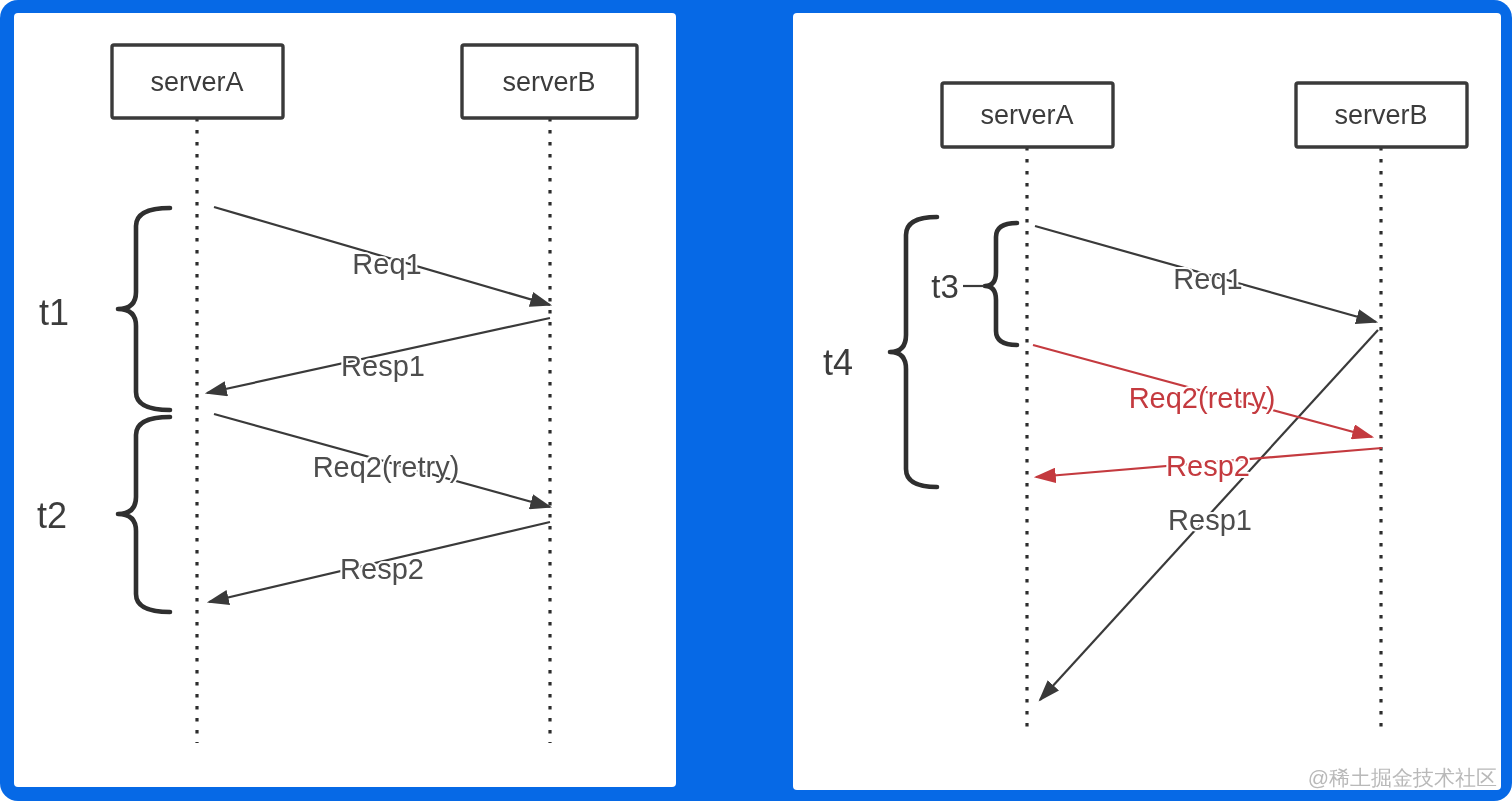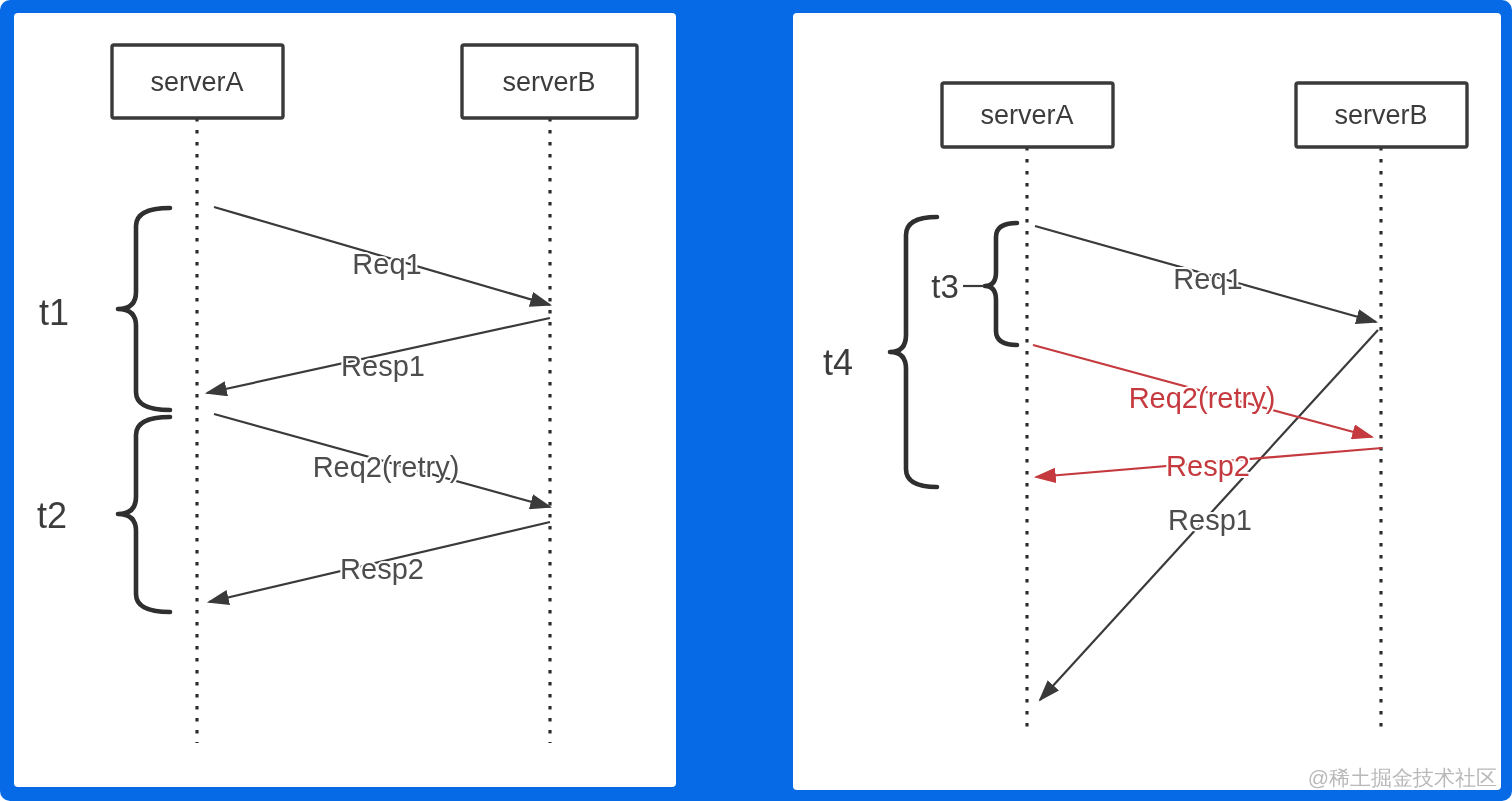--- a/index.html
+++ b/index.html
@@ -8,21 +8,21 @@
     --line:#3a3a3a;
     --red:#c43a3f;
     --msg_text:#4d4d4d;
     --watermark:#b9b9b9;
   }
   html,body{margin:0;padding:0;background:#fff;}
   .canvas{
     position:relative;
     width:1512px;height:801px;
     background:var(--background);
-    border-radius:10px;
+    border-radius:18px;
     overflow:hidden;
     font-family:"Liberation Sans",sans-serif;
   }
   .panel{
     position:absolute;
     background:var(--panel);
     border-radius:4px;
   }
   .panel-left{left:14px;top:13px;width:662px;height:774px;}
   .panel-right{left:793px;top:13px;width:708px;height:777px;}

